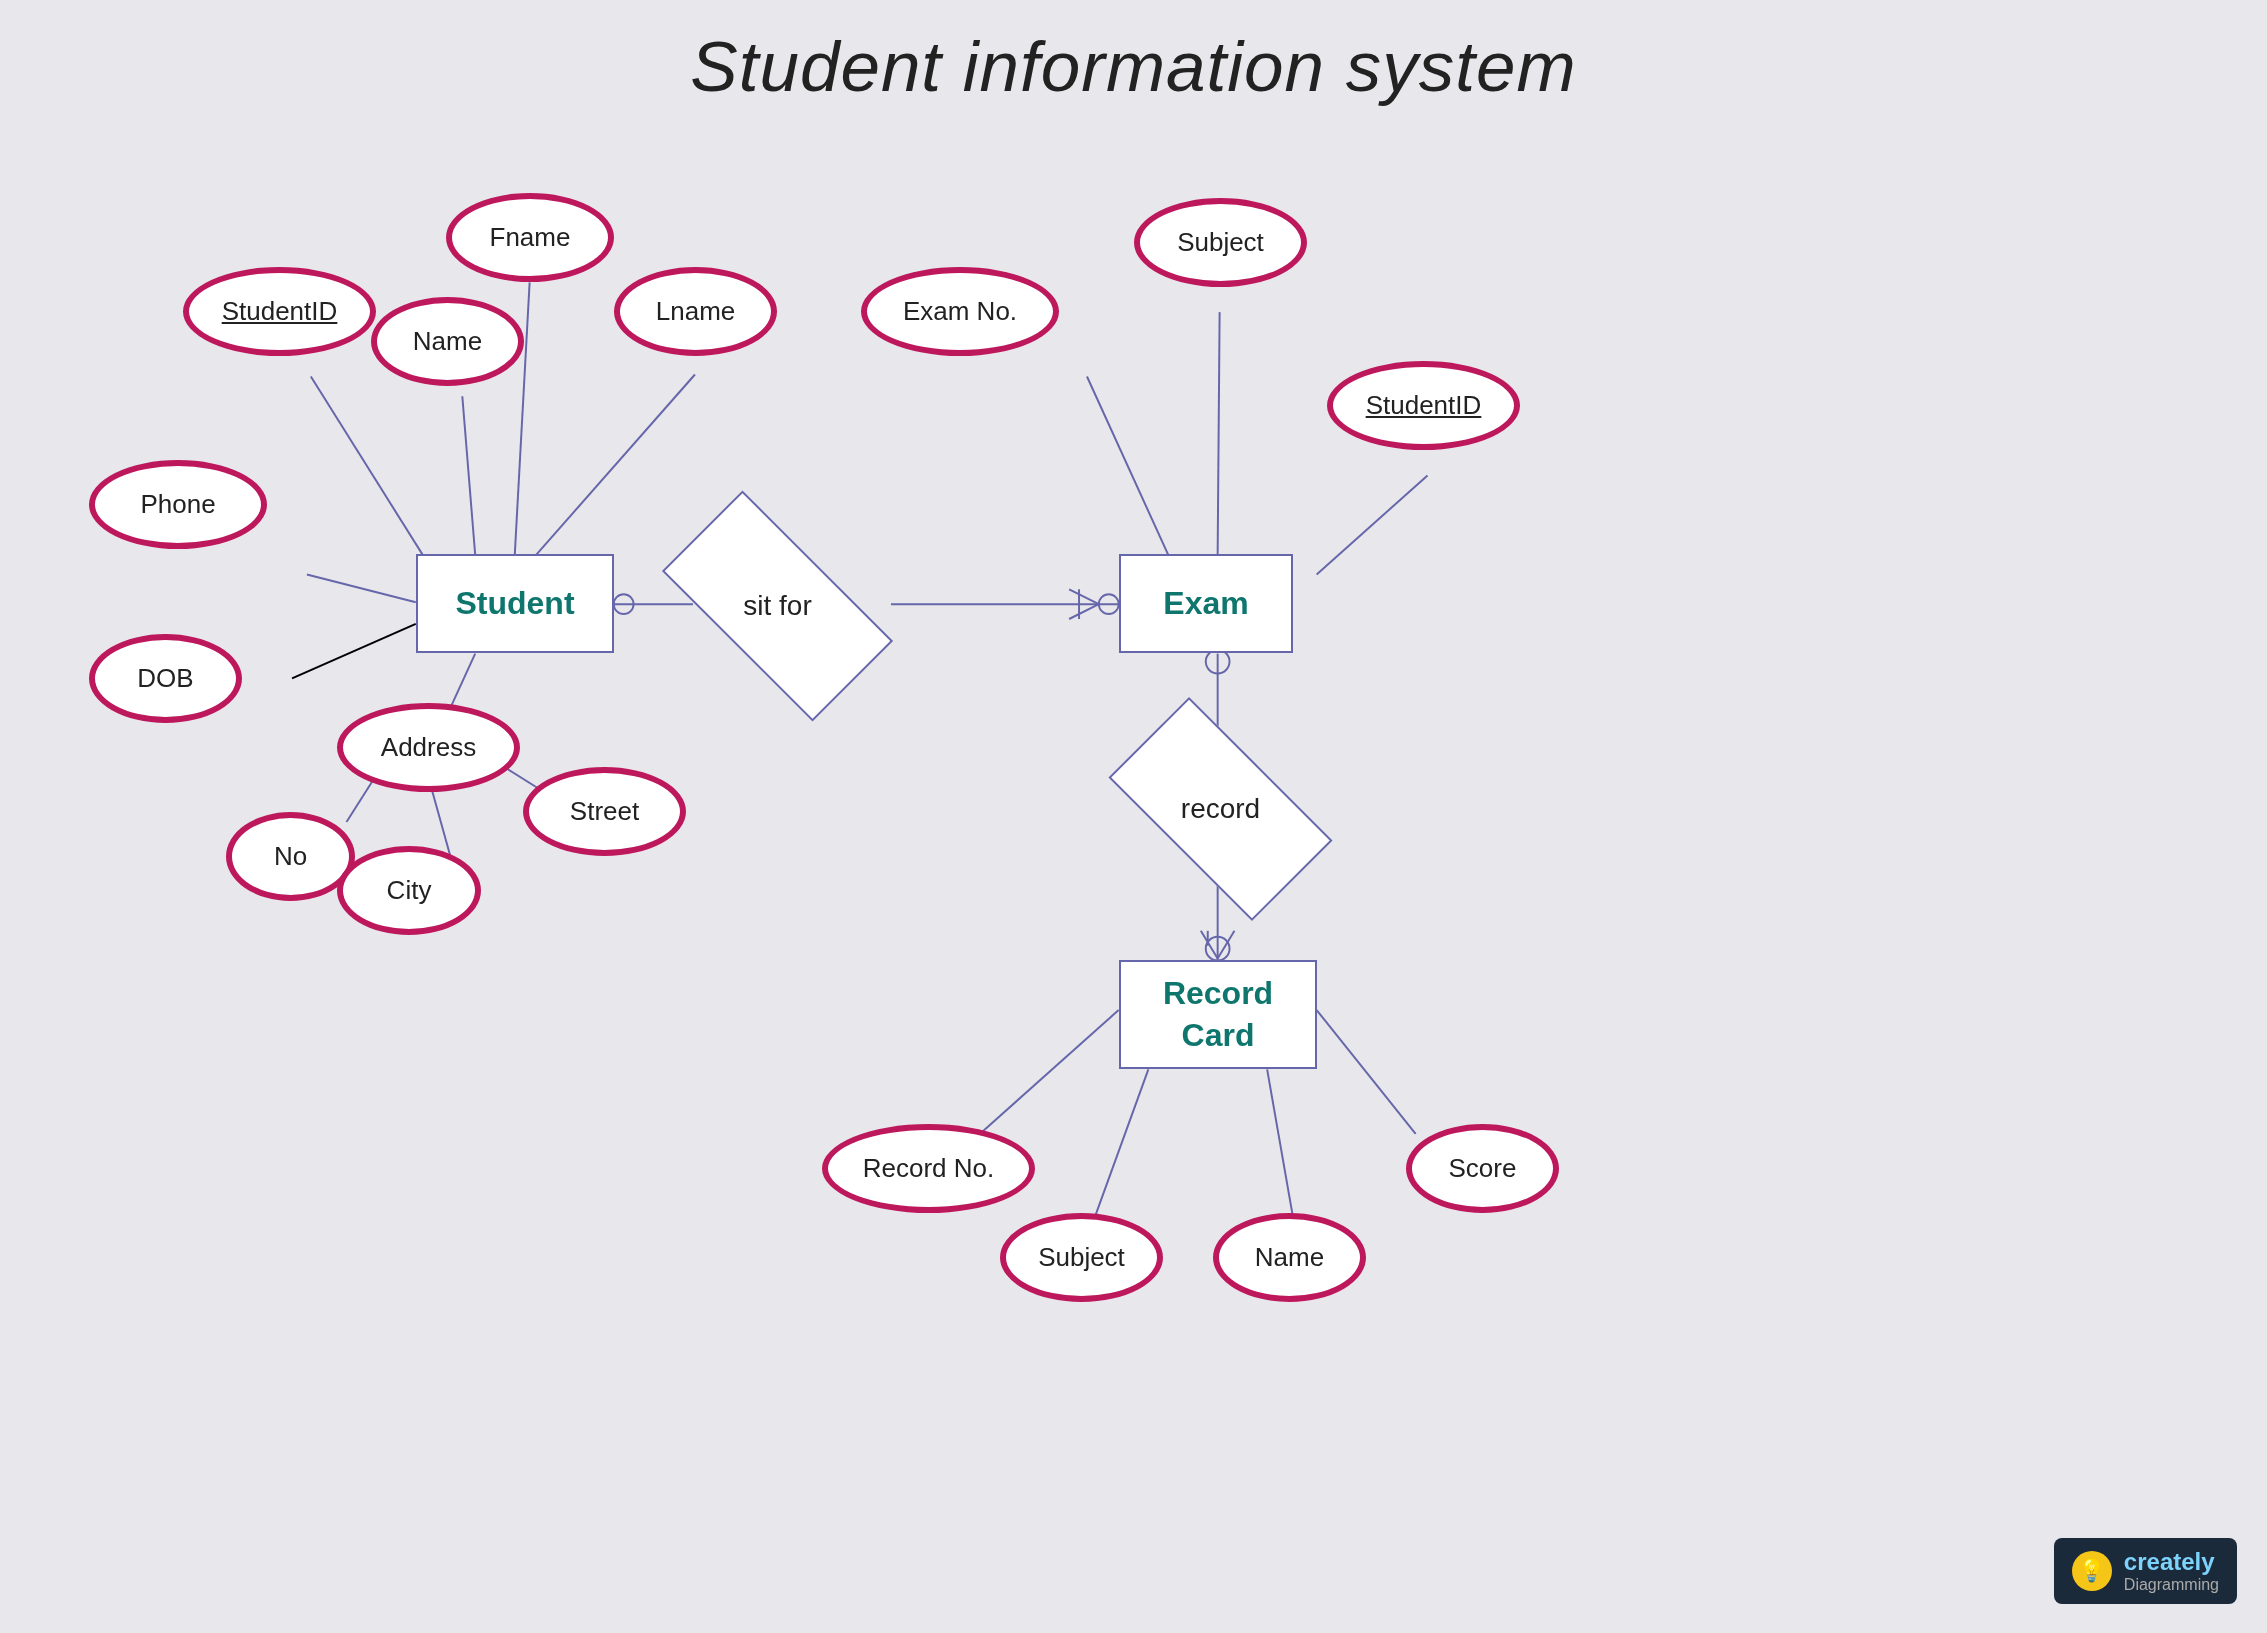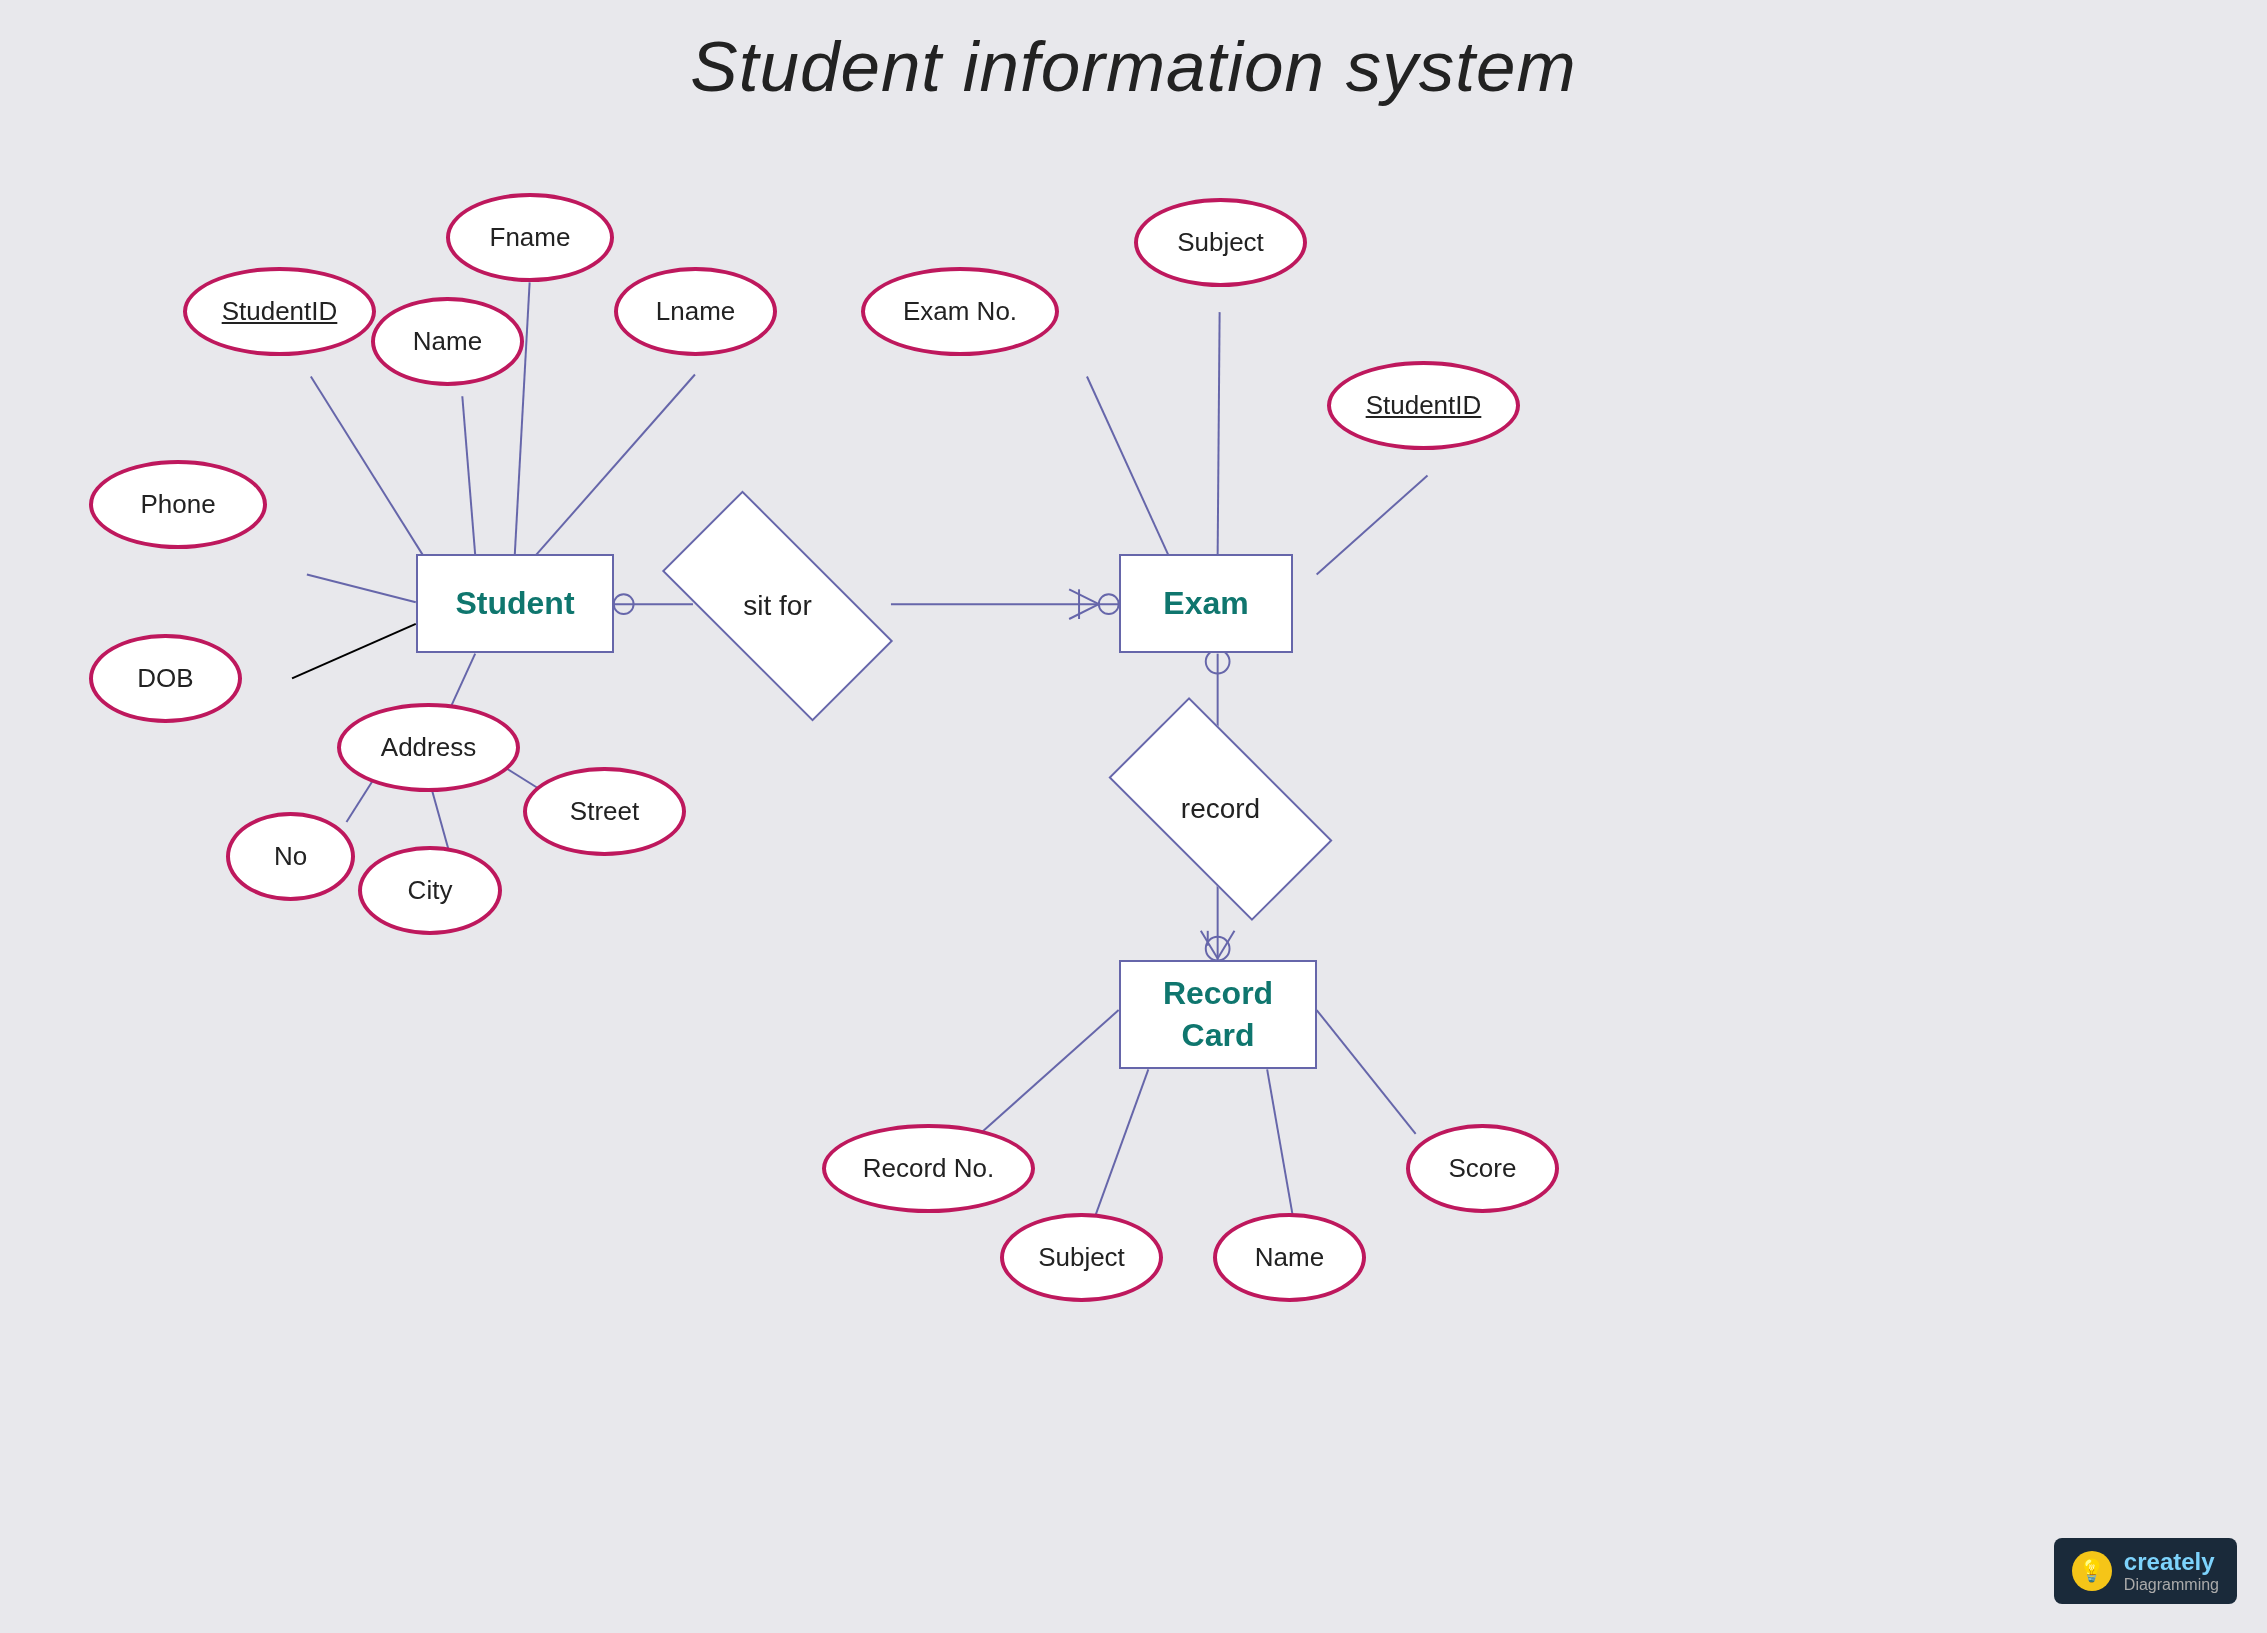--- a/index.html
+++ b/index.html
@@ -27,21 +27,21 @@
       display: flex;
       align-items: center;
       justify-content: center;
       font-size: 32px;
       font-weight: bold;
       color: #0f766e;
       text-align: center;
     }
     .ellipse {
       position: absolute;
-      border: 4px solid #be185d;
+      border: 6px solid #be185d;
       background: white;
       border-radius: 50%;
       display: flex;
       align-items: center;
       justify-content: center;
       font-size: 26px;
       color: #222;
       text-align: center;
     }
     .ellipse.underline span {
@@ -203,21 +203,21 @@
   </div>
 <div class="ellipse" style="left:337px;top:703px;width:183px;height:89px;">
     <span>Address</span>
   </div>
 <div class="ellipse" style="left:523px;top:767px;width:163px;height:89px;">
     <span>Street</span>
   </div>
 <div class="ellipse" style="left:226px;top:812px;width:129px;height:89px;">
     <span>No</span>
   </div>
-<div class="ellipse" style="left:358px;top:846px;width:144px;height:89px;">
+<div class="ellipse" style="left:337px;top:846px;width:144px;height:89px;">
     <span>City</span>
   </div>
 <div class="ellipse" style="left:861px;top:267px;width:198px;height:89px;">
     <span>Exam No.</span>
   </div>
 <div class="ellipse" style="left:1134px;top:198px;width:173px;height:89px;">
     <span>Subject</span>
   </div>
 <div class="ellipse underline" style="left:1327px;top:361px;width:193px;height:89px;">
     <span>StudentID</span>

